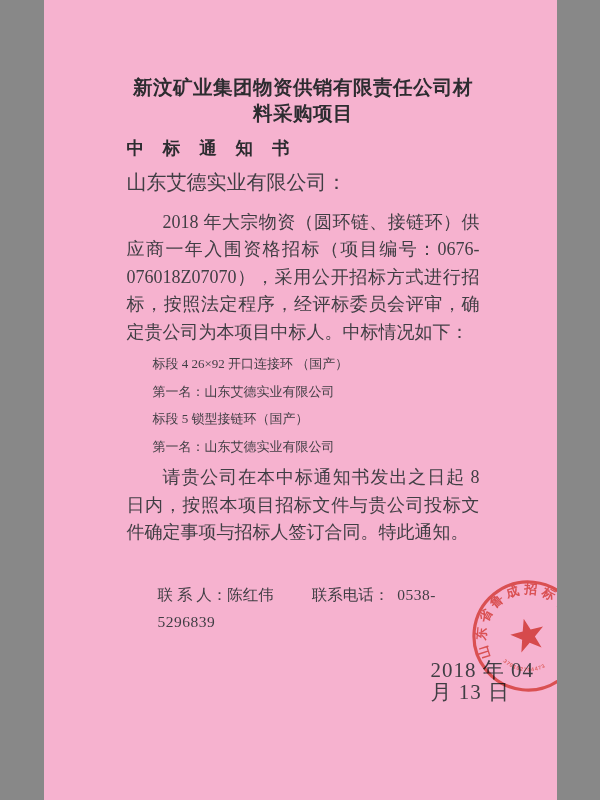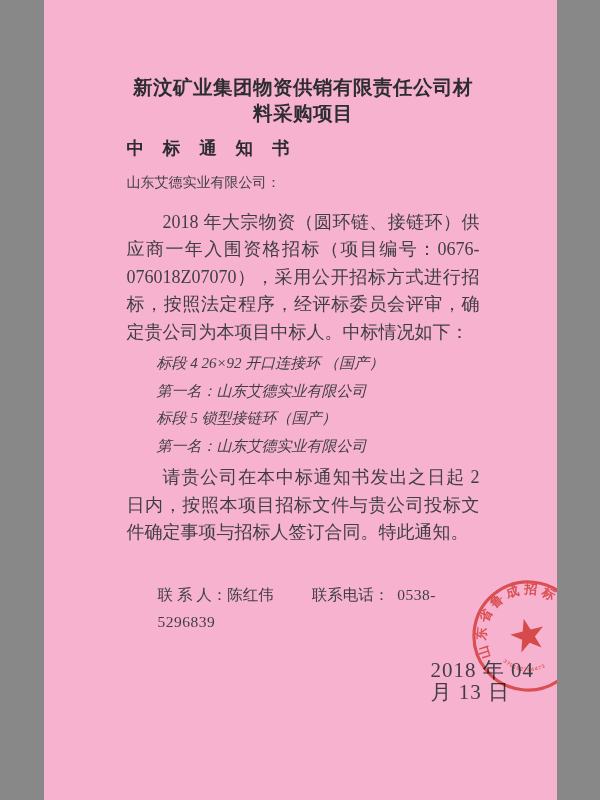--- a/index.html
+++ b/index.html
@@ -34,36 +34,35 @@
     font-size: 17.5px;
     line-height: 26px;
     font-weight: bold;
     text-align: left;
     color: #2d2c30;
     letter-spacing: 7px;
     font-family: "Liberation Sans", sans-serif;
   }
   .addressee {
     margin: 8px 0 0 0;
-    font-size: 14px;
+    font-size: 20px;
     line-height: 27.5px;
   }
   .para {
     margin: 12px 0 0 0;
     font-size: 18px;
     line-height: 27.5px;
     text-align: justify;
     text-indent: 2em;
   }
   .lots { margin-top: 4px; }
   .lot-line {
-    font-size: 15px;
+    font-size: 13px;
     line-height: 27.5px;
     padding-left: 2em;
-    font-style: italic;
   }
   .closing { margin-top: 4px; }
   .contact-line {
     margin: 34px 0 0 0;
     font-size: 15.5px;
     line-height: 27.5px;
     padding-left: 2em;
   }
   .contact-group { margin-right: 38px; }
   .phone-number { margin-left: 8px; letter-spacing: 0.5px; }
@@ -113,21 +112,21 @@
     <h1 class="doc-title">新汶矿业集团物资供销有限责任公司材料采购项目</h1>
     <h2 class="doc-subtitle">中 标 通 知 书</h2>
     <p class="addressee">山东艾德实业有限公司：</p>
     <p class="para">2018 年大宗物资（圆环链、接链环）供应商一年入围资格招标（项目编号：0676-076018Z07070），采用公开招标方式进行招标，按照法定程序，经评标委员会评审，确定贵公司为本项目中标人。中标情况如下：</p>
     <div class="lots">
       <div class="lot-line">标段 4 26×92 开口连接环 （国产）</div>
       <div class="lot-line">第一名：山东艾德实业有限公司</div>
       <div class="lot-line">标段 5 锁型接链环（国产）</div>
       <div class="lot-line">第一名：山东艾德实业有限公司</div>
     </div>
-    <p class="para closing">请贵公司在本中标通知书发出之日起 2 日内，按照本项目招标文件与贵公司投标文件确定事项与招标人签订合同。特此通知。</p>
+    <p class="para closing">请贵公司在本中标通知书发出之日起 8 日内，按照本项目招标文件与贵公司投标文件确定事项与招标人签订合同。特此通知。</p>
     <p class="contact-line">
       <span class="contact-group"><span>联 系 人：</span><span>陈红伟</span></span><span><span>联系电话：</span><span class="phone-number">0538-5296839</span></span>
     </p>
   </div>
 
   <div class="sig-date">2018 年 04 月 13 日</div>
 
   <svg class="seal" viewBox="0 0 140 140" xmlns="http://www.w3.org/2000/svg">
     <circle cx="70" cy="70" r="61" fill="none" stroke="#dd5a4a" stroke-width="3.6"></circle>
     <defs>

